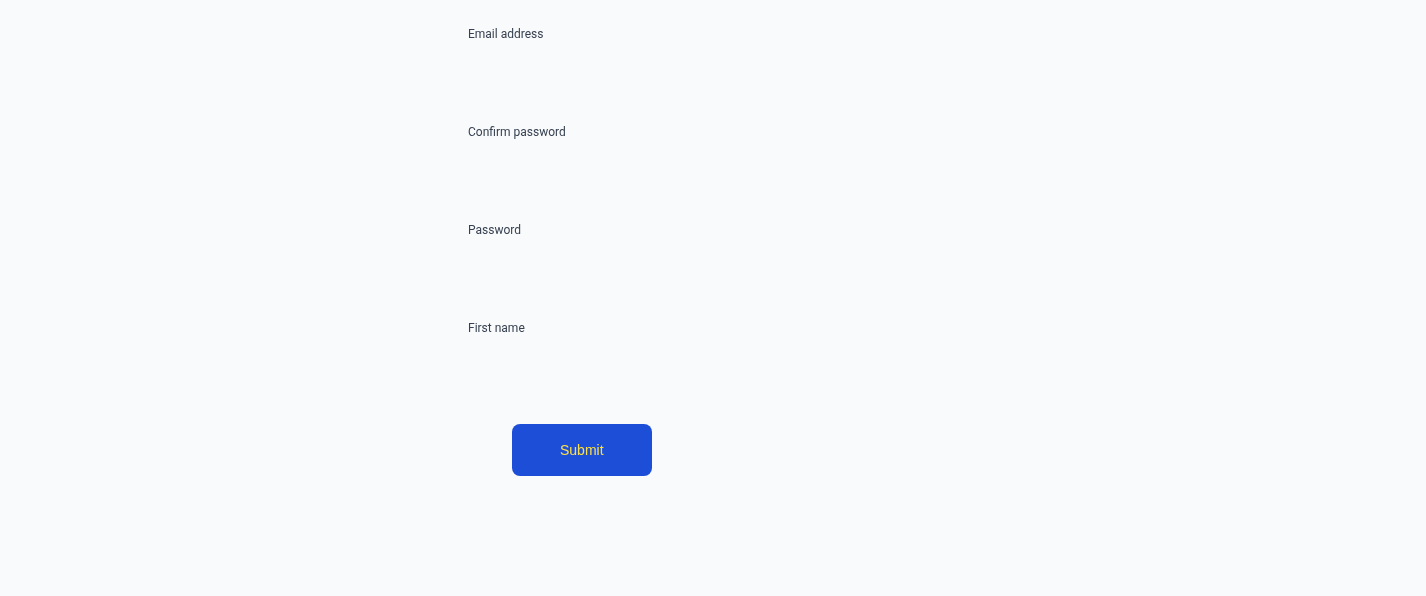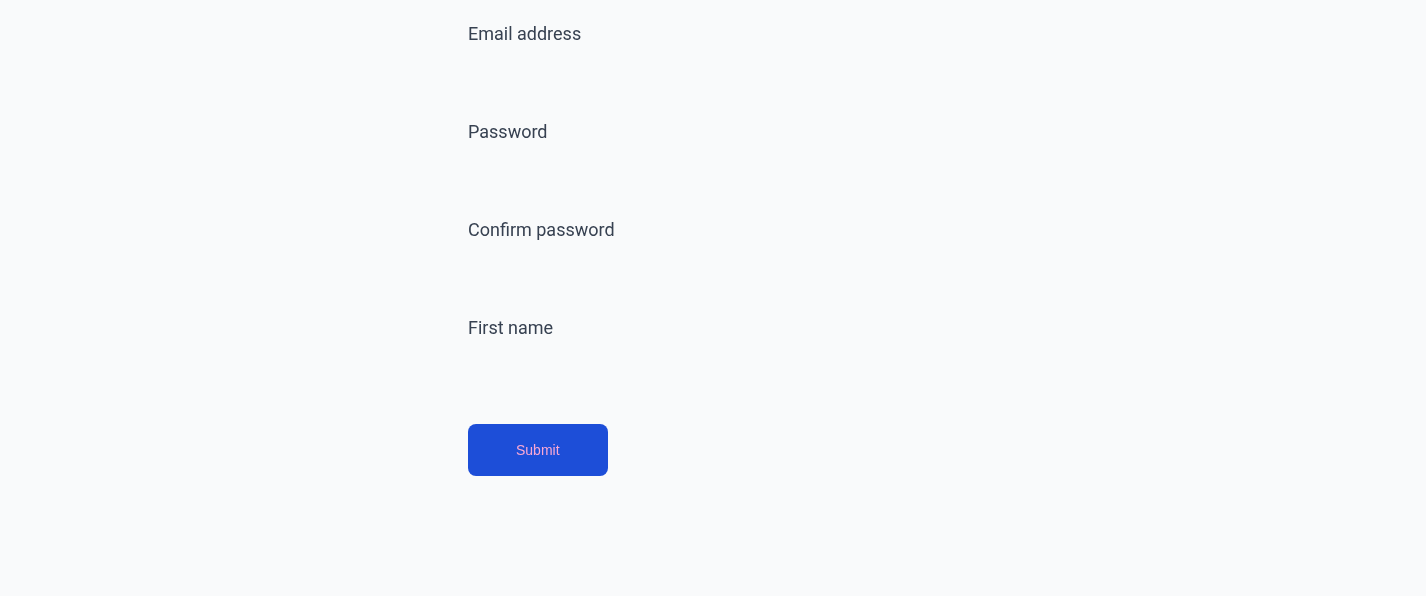--- a/index.html
+++ b/index.html
@@ -28,68 +28,69 @@
     .form-row {
       display: flex;
       gap: 21px;
       margin-bottom: 30px;
     }
     .form-col {
       flex: 1;
     }
     label {
       display: block;
-      font-size: 18px;
+      font-size: 12px;
       line-height: 20px;
       color: #374151;
       font-weight: 400;
       margin-bottom: 8px;
     }
     input {
       width: 100%;
       height: 40px;
       border: none;
       background: transparent;
       font-size: 14px;
       color: #111827;
       outline: none;
     }
     .btn-submit {
       background-color: #1d4ed8;
-      color: #f9a8d4;
+      color: #fde047;
       border: none;
       border-radius: 8px;
       padding: 26px 48px;
       font-size: 14px;
       font-weight: 500;
       cursor: pointer;
       height: 40px;
       display: inline-flex;
       align-items: center;
       justify-content: center;
       margin-top: 8px;
+      margin-left: 44px;
     }
   </style>
 </head>
 <body>
 
 <div class="form-container">
 
   <div class="form-group full">
     <label>Email address</label>
     <input type="email" value="" style="">
   </div>
 
   <div class="form-group full">
-    <label>Password</label>
+    <label>Confirm password</label>
     <input type="password" value="" style="">
   </div>
 
   <div class="form-group full">
-    <label>Confirm password</label>
+    <label>Password</label>
     <input type="password" value="" style="">
   </div>
 
   <div class="form-row">
     <div class="form-col">
       <label>First name</label>
       <input type="text" value="" style="">
     </div>
     <div class="form-col">
       <input type="text" value="" style="">

